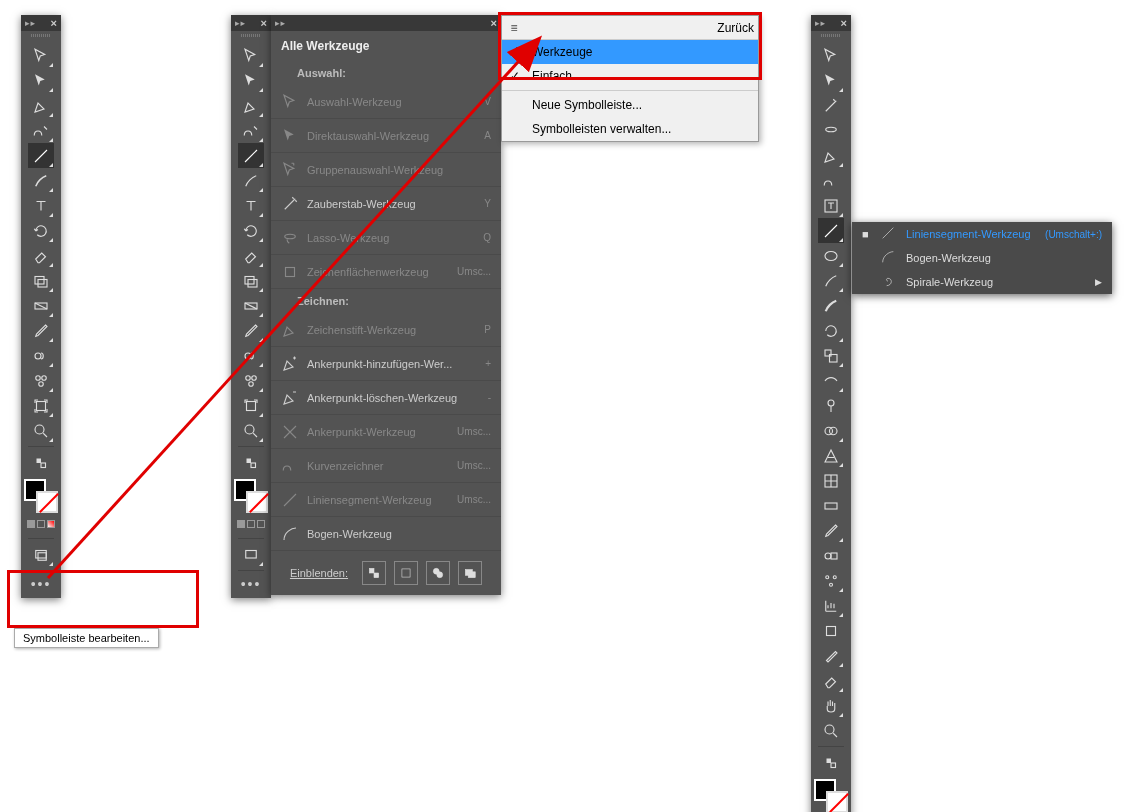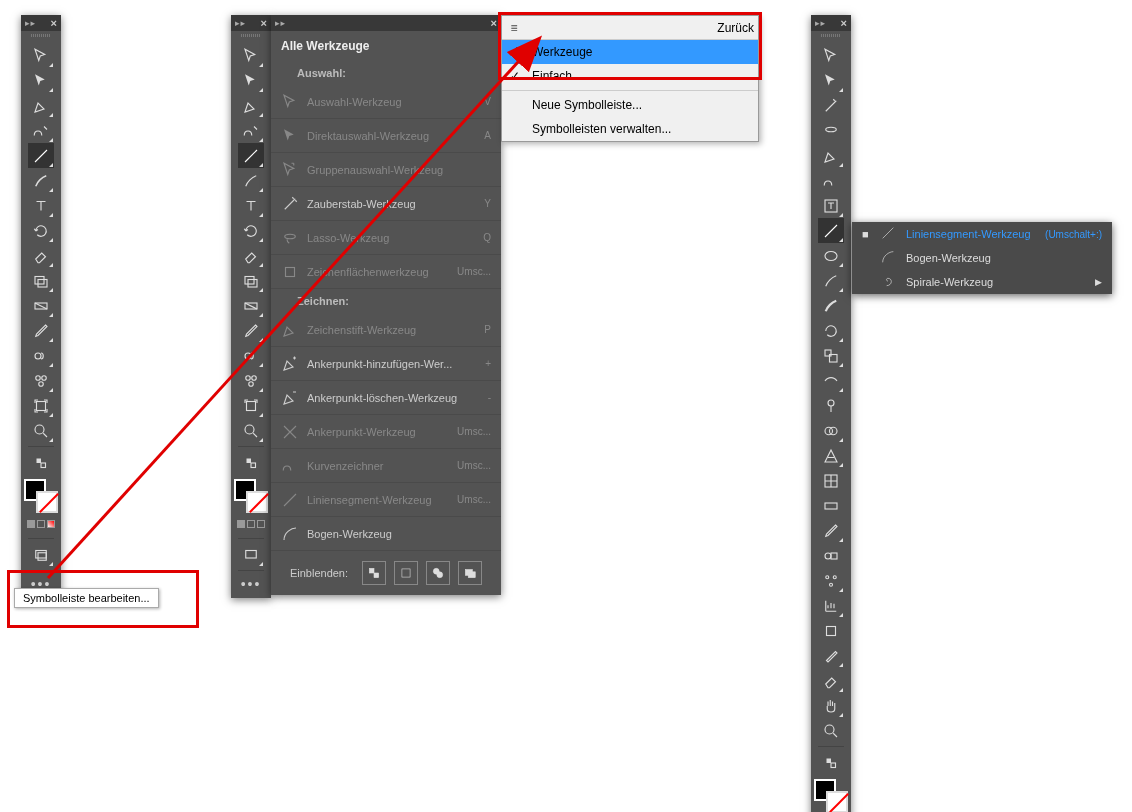--- a/index.html
+++ b/index.html
@@ -30,21 +30,21 @@
 .exp-title{background:#535353;color:#eee;font-size:12px;font-weight:bold;padding:8px 10px;}
 .exp-sub{background:#535353;color:#bbb;font-size:11px;font-weight:bold;padding:6px 26px;}
 .exp-row{display:flex;align-items:center;height:34px;padding:0 10px;gap:8px;border-bottom:1px solid #4a4a4a;cursor:pointer;}
 .exp-row.dim{color:#888;}
 .exp-row.dim svg{stroke:#888;}
 .exp-row .ico{width:18px;height:18px;flex-shrink:0;}
 .exp-row .ico svg{width:18px;height:18px;stroke:currentColor;fill:none;stroke-width:1.5;}
 .exp-row .lbl{flex:1;font-size:11px;white-space:nowrap;overflow:hidden;text-overflow:ellipsis;}
 .exp-row .key{font-size:10px;color:#888;}
 .exp-foot{background:#535353;padding:10px;display:flex;align-items:center;justify-content:center;gap:8px;}
-.exp-foot .lbl{font-size:11px;color:#ccc;margin-right:6px;}
+.exp-foot .lbl{font-size:11px;color:#ccc;margin-right:6px;text-decoration:underline;}
 .sqbtn{width:24px;height:24px;border:1px solid #888;display:flex;align-items:center;justify-content:center;cursor:pointer;}
 .sqbtn svg{width:14px;height:14px;stroke:#ddd;fill:#ddd;}
 .exp-scroll{max-height:480px;overflow:hidden;}
 
 
 .ddmenu{position:absolute;background:#f0f0f0;border:1px solid #999;box-shadow:2px 2px 6px rgba(0,0,0,0.3);font-size:12px;color:#000;}
 .dd-row{height:24px;display:flex;align-items:center;padding:0 8px 0 30px;cursor:pointer;position:relative;}
 .dd-row.hl{background:#3399ff;color:#000;}
 .dd-row .chk{position:absolute;left:8px;color:#000;}
 .dd-sep{height:1px;background:#ccc;margin:2px 0;}
@@ -199,21 +199,21 @@
           <rect x="5" y="6" width="14" height="10"></rect>
           <rect x="8" y="9" width="11" height="10"></rect>
         </svg>
         <span class="tri"></span>
       </div>
     <div class="sep"></div>
     <div class="dots3">•••</div>
   </div>
 </div>
 
-<div class="tooltip" style="left:14px;top:588px;">Symbolleiste bearbeiten...</div>
+<div class="tooltip" style="left:14px;top:628px;">Symbolleiste bearbeiten...</div>
 <div class="redbox" style="left:7px;top:570px;width:192px;height:58px;"></div>
 
 <div class="panel" style="left:231px;top:15px;width:40px;">
   <div class="panel-head">
       <span class="dots">▸▸</span>
       <span class="x">×</span>
     </div>
   <div class="grip"></div>
   <div class="toolcol">
     <div class="t">

